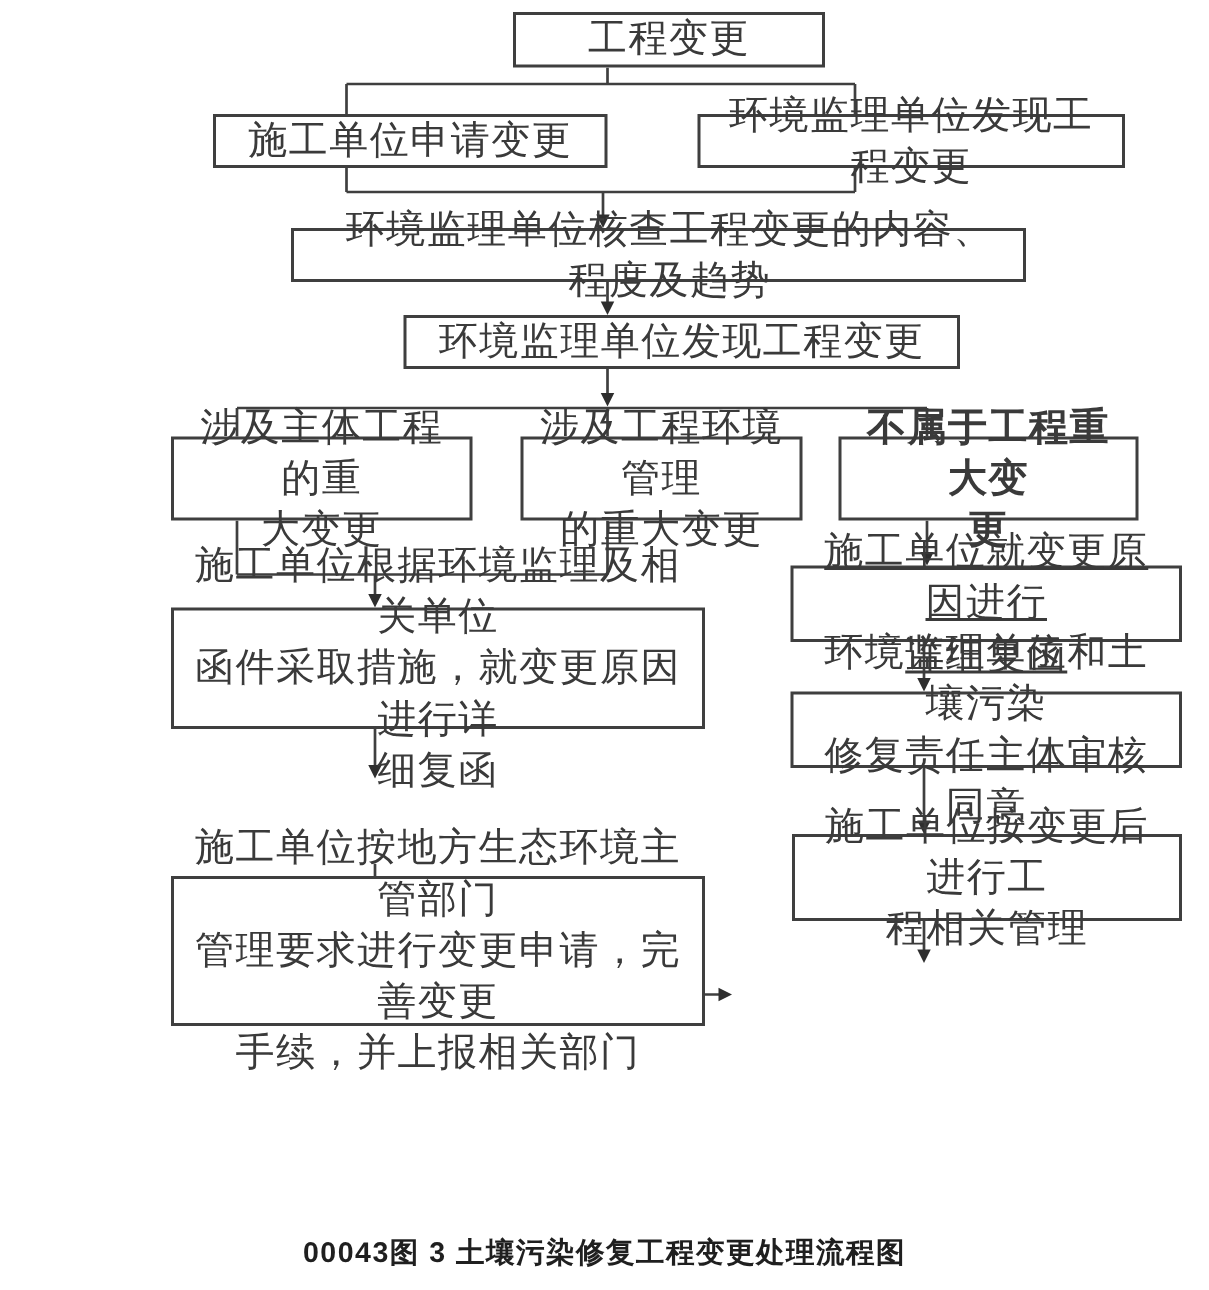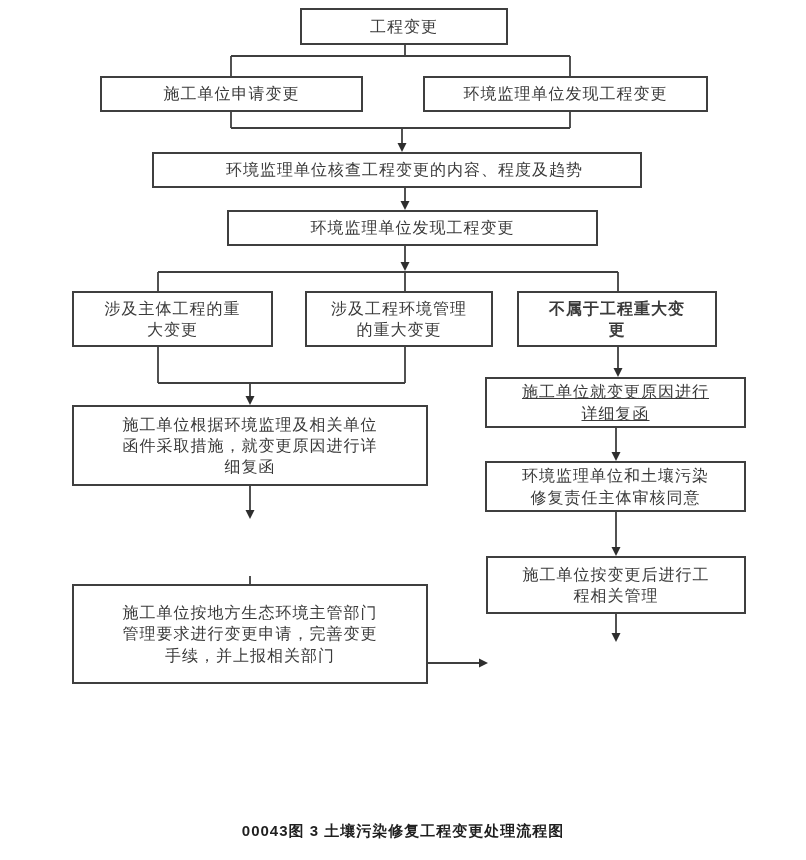--- a/index.html
+++ b/index.html
@@ -7,43 +7,43 @@
     width:806px;height:860px;position:relative;background:#ffffff;
     font-family:"Liberation Serif","DejaVu Serif",serif;
     overflow:hidden;
   }
   #stage{position:absolute;left:0;top:0;width:806px;height:860px;}
   #connector-layer{position:absolute;left:0;top:0;z-index:1;}
   .node{
     position:absolute;z-index:2;background:#ffffff;
     border:2px solid #3f3f3f;box-sizing:border-box;
     display:flex;align-items:center;justify-content:center;
-    text-align:center;color:#3a3a3a;font-size:16px;line-height:1.32;
-    letter-spacing:1px;white-space:pre-line;padding:0 10px;
+    text-align:center;color:#3a3a3a;font-size:26px;line-height:1.32;
+    letter-spacing:1px;white-space:pre-line;padding:0 10px;margin-left:42px;
   }
   
   #node-a {left:300px;top:8px;  width:208px;height:37px;}
   #node-b1{left:100px;top:76px; width:263px;height:36px;}
   #node-b2{left:423px;top:76px; width:285px;height:36px;}
   #node-c {left:152px;top:152px;width:490px;height:36px;padding-left:25px;}
   #node-d {left:227px;top:210px;width:371px;height:36px;}
   #node-e1{left:72px; top:291px;width:201px;height:56px;}
   #node-e2{left:305px;top:291px;width:188px;height:56px;}
   #node-e3{left:517px;top:291px;width:200px;height:56px;font-weight:bold;}
   #node-f {left:72px; top:405px;width:356px;height:81px;}
   #node-g {left:72px; top:519px;width:356px;height:57px;}
   #node-h {left:72px; top:584px;width:356px;height:100px;}
   #node-i1{left:485px;top:377px;width:261px;height:51px;text-decoration:underline;}
   #node-i2{left:485px;top:461px;width:261px;height:51px;}
   #node-i3{left:486px;top:556px;width:260px;height:58px;}
   #node-i4{left:488px;top:642px;width:252px;height:48px;}
   #caption{
     position:absolute;left:0;top:822px;width:806px;z-index:2;
     text-align:center;font-family:"Liberation Sans","DejaVu Sans",sans-serif;
-    font-weight:bold;font-size:15px;color:#1f1f1f;letter-spacing:1px;
+    font-weight:bold;font-size:19px;color:#1f1f1f;letter-spacing:1px;
   }
   svg line, svg polyline{stroke:#3f3f3f;stroke-width:1.8;fill:none;}
   svg polygon{fill:#2e2e2e;stroke:none;}
 </style>
 </head>
 <body>
 
 <div id="stage">
 
   <svg id="connector-layer" width="806" height="860" viewBox="0 0 806 860">

